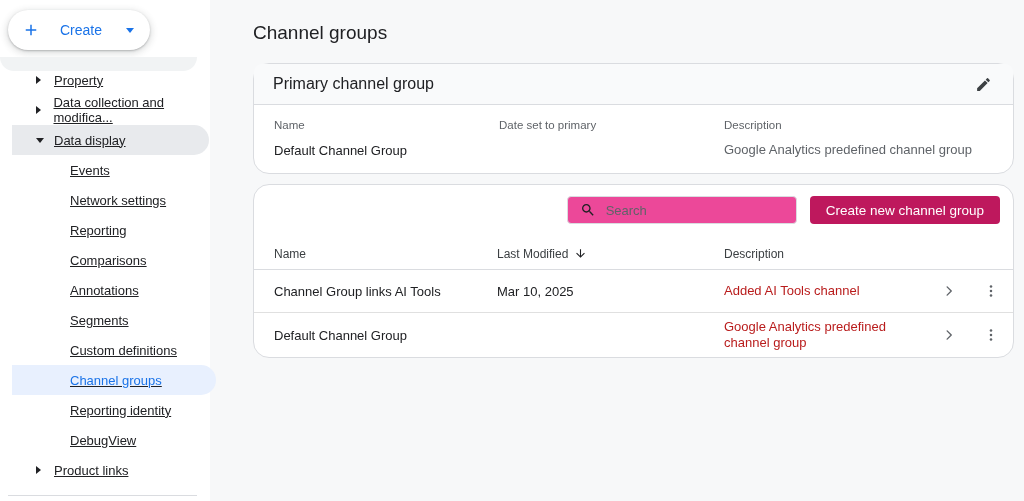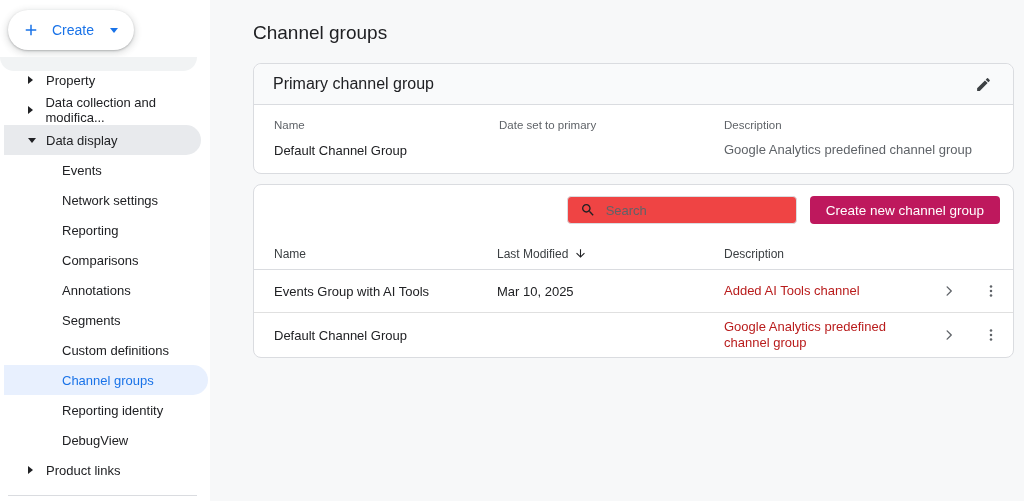--- a/index.html
+++ b/index.html
@@ -10,38 +10,38 @@
     color:#202124;
   }
   .app { display:flex; width:1024px; height:501px; }
 
   
   .sidebar {
     position:relative; width:210px; height:501px;
     background:#ffffff; flex:0 0 210px;
   }
   .create-btn {
-    display:inline-flex; align-items:center; gap:12px;
+    display:inline-flex; align-items:center; gap:20px;
     margin:10px 0 0 8px; height:40px; padding:0 16px 0 14px;
     background:#fff; border:none; border-radius:20px; cursor:pointer;
     box-shadow:0 1px 2px rgba(60,64,67,.3), 0 2px 6px 2px rgba(60,64,67,.15);
     justify-content:flex-end;
   }
   .create-btn .plus-svg { width:18px; height:18px; }
   .create-btn .create-label { font-size:14px; font-weight:500; color:#1a73e8; }
   .caret-down {
     width:0; height:0; margin-left:4px;
     border-left:4px solid transparent; border-right:4px solid transparent;
     border-top:5px solid #1a73e8;
   }
   .partial-pill {
     position:absolute; top:57px; left:0; width:197px; height:14px;
     background:#f1f3f4; border-radius:0 0 14px 14px;
   }
-  .nav { position:absolute; top:65px; left:4px; width:210px; }
+  .nav { position:absolute; top:65px; left:12px; width:210px;text-decoration:underline; }
   .nav-item {
     position:relative; display:flex; align-items:center;
     height:30px; font-size:13px; font-weight:500; color:#202124; cursor:pointer;
   }
   .nav-item .tri-box { width:18px; margin-left:24px; display:flex; align-items:center; }
   .tri-right {
     width:0; height:0;
     border-top:4px solid transparent; border-bottom:4px solid transparent;
     border-left:5px solid #202124;
   }
@@ -60,21 +60,21 @@
   }
   .sidebar-divider {
     position:absolute; top:495px; left:8px; width:189px; height:1px; background:#dadce0;
   }
 
   
   .main { flex:1; padding:0 11px 0 43px; }
   .page-title { margin-top:22px; font-size:19px; font-weight:400; color:#202124; }
 
   .card {
-    background:#fff; border:1px solid #dadce0; border-radius:8px; width:761px;
+    background:#fff; border:1px solid #dadce0; border-radius:16px; width:761px;
   }
   .card1 { margin-top:19px; }
   .card1-header {
     display:flex; align-items:center; justify-content:space-between;
     height:41px; padding:0 18px 0 19px;
     background:#f9fafb; border-bottom:1px solid #dadce0;
     border-radius:8px 8px 0 0;
   }
   .card1-title { font-size:16px; font-weight:400; color:#202124; }
   .edit-btn { width:24px; height:24px; border:none; background:transparent; cursor:pointer; display:flex; align-items:center; justify-content:center; }
@@ -88,21 +88,21 @@
   .pcg-val { font-size:13px; color:#202124; align-self:center; }
   .pcg-desc { font-size:13px; color:#5f6368; line-height:16px; max-width:255px; }
 
   .card2 { margin-top:10px; }
   .toolbar {
     display:flex; justify-content:flex-end; align-items:center; gap:13px;
     padding:11px 13px 14px 13px;
   }
   .search-box {
     display:flex; align-items:center; width:230px; height:28px;
-    border:1px solid #dadce0; border-radius:4px; padding:0 8px 0 12px; background:#ef4444;
+    border:1px solid #dadce0; border-radius:4px; padding:0 8px 0 12px; background:#ec4899;
   }
   .search-box svg { width:16px; height:16px; fill:#202124; flex:0 0 16px; }
   .search-box input {
     border:none; outline:none; width:100%; margin-left:10px;
     font-family:"Liberation Sans", sans-serif; font-size:13px; color:#202124; background:transparent;
   }
   .search-box input::placeholder { color:#5f6368; }
   .primary-btn {
     height:28px; padding:0 16px; background:#be185d; color:#fff;
     border:none; border-radius:4px; font-family:"Liberation Sans", sans-serif;
@@ -239,21 +239,21 @@
           <svg class="sort-arrow" viewBox="0 0 24 24">
               <path d="M20 12l-1.41-1.41L13 16.17V4h-2v12.17l-5.58-5.59L4 12l8 8 8-8z"></path>
             </svg>
         </div>
         <div class="th">Description</div>
         <div></div>
           <div></div>
       </div>
 
       <div class="tbl-grid tbl-row">
-        <div class="td">Events Group with AI Tools</div>
+        <div class="td">Channel Group links AI Tools</div>
         <div class="td">Mar 10, 2025</div>
         <div class="td desc">Added AI Tools channel</div>
         <div class="icon-cell">
           <button class="icon-btn">
             <svg viewBox="0 0 24 24">
                 <path fill="none" stroke="#5f6368" stroke-width="1.8" stroke-linecap="round" stroke-linejoin="round" d="M9.5 6.5 15 12l-5.5 5.5"></path>
               </svg>
           </button>
         </div>
         <div class="icon-cell">

